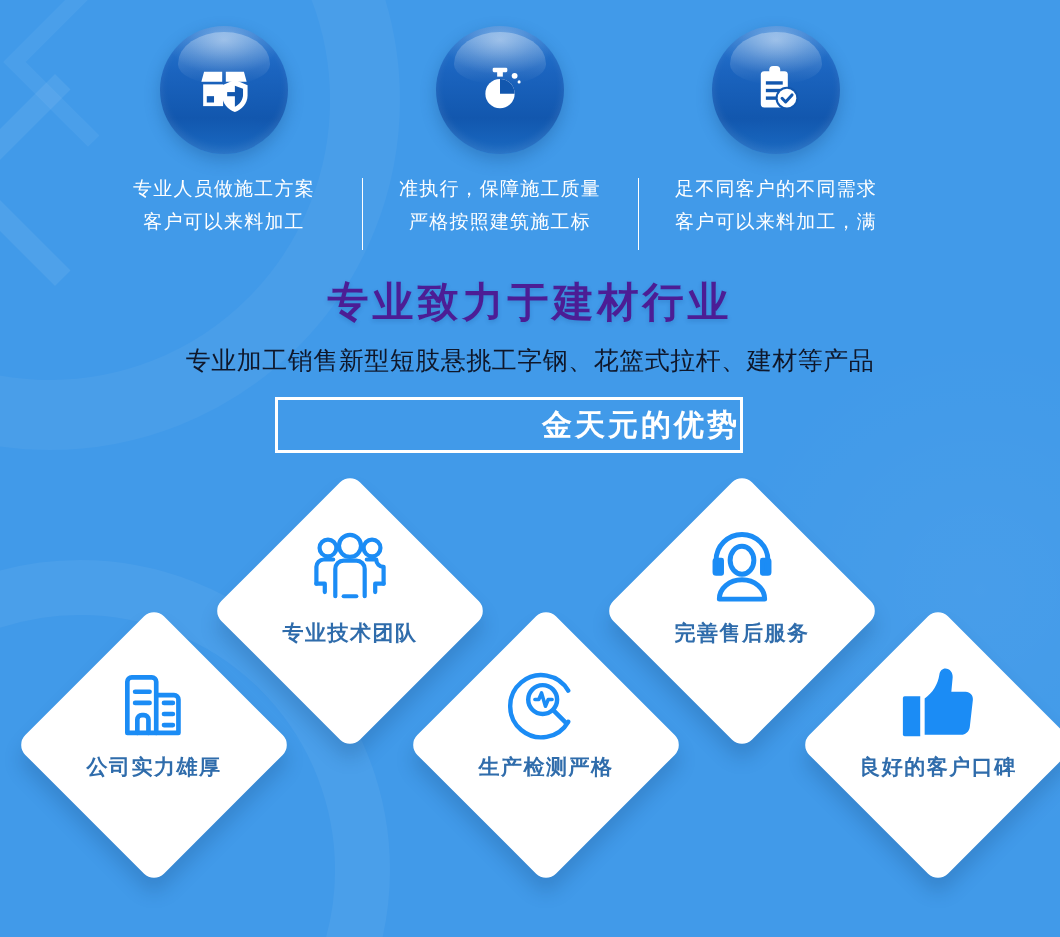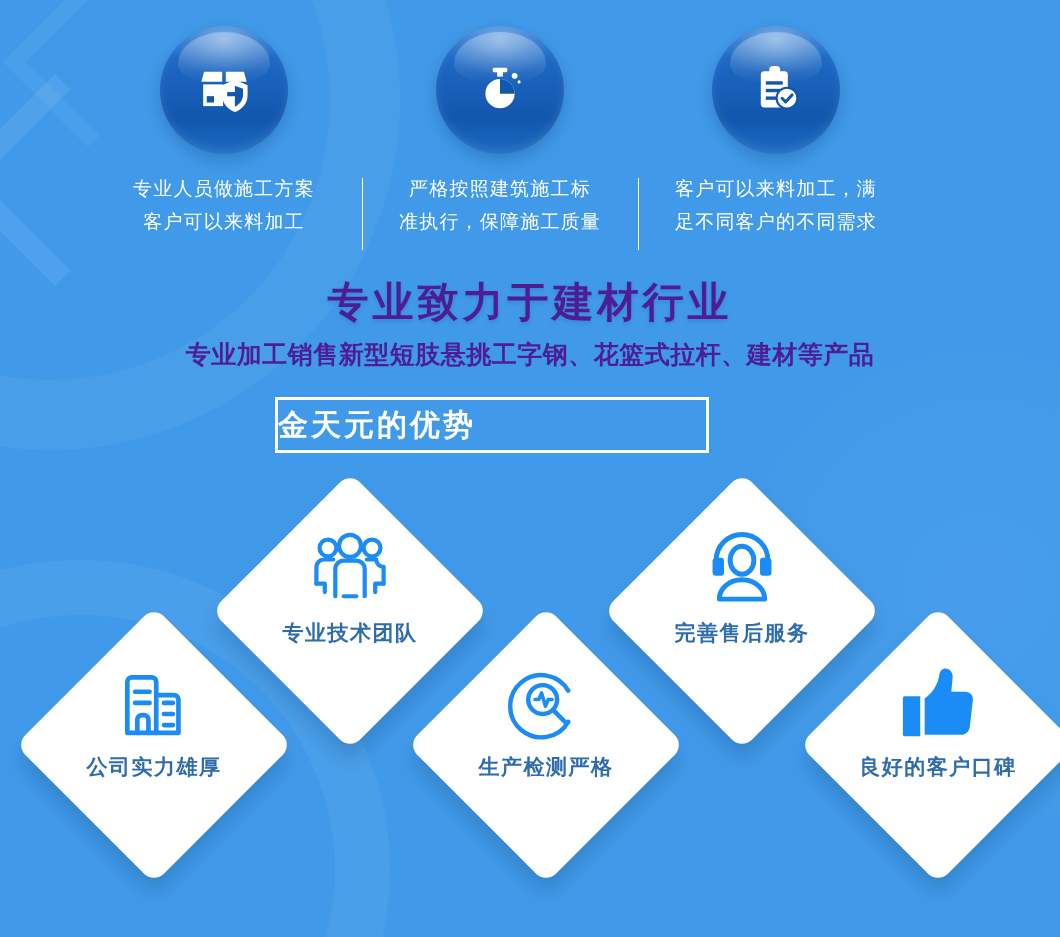--- a/index.html
+++ b/index.html
@@ -132,36 +132,36 @@
   }
   .headline {
     color: #4c1d95;
     font-size: 41px;
     font-weight: 700;
     letter-spacing: 4px;
     line-height: 1.18;
     text-shadow: 0 2px 4px rgba(20,70,130,0.22);
   }
   .subheadline {
-    margin-top: 12px;
-    color: #4c1d95;
+    margin-top: 18px;
+    color: #0f172a;
     font-size: 25px;
-    font-weight: 700;
+    font-weight: 400;
     letter-spacing: 0.5px;
   }
 
   
   .boxed-title {
     position: absolute;
     left: 275px; top: 397px;
-    width: 434px; height: 56px;
+    width: 468px; height: 56px;
     border: 3px solid #ffffff;
     display: flex;
     align-items: center;
-    justify-content: flex-start;
+    justify-content: flex-end;
   }
   .boxed-title span {
     color: #ffffff;
     font-size: 30px;
     font-weight: 700;
     letter-spacing: 3px;
   }
 
   
   .diamond-area {
@@ -253,22 +253,22 @@
             <rect x="23" y="7" width="18" height="5.5" rx="1.6"></rect>
             <rect x="28.5" y="11" width="7" height="7"></rect>
             <circle cx="32" cy="39" r="18"></circle>
             <path d="M32 39 V21 A18 18 0 0 1 50 39 z" fill="#1257ae"></path>
             <circle cx="50" cy="17" r="3.6"></circle>
             <circle cx="55.5" cy="24.5" r="1.9"></circle>
           </svg>
         </span>
       </div>
       <div class="feature-text">
+        <div>准执行，保障施工质量</div>
         <div>严格按照建筑施工标</div>
-        <div>准执行，保障施工质量</div>
       </div>
     </div>
 
     <div class="divider"></div>
 
     <div class="feature">
       <div class="badge">
         <span>
           <svg width="54" height="54" viewBox="0 0 64 64" fill="#ffffff" aria-hidden="true">
             <rect x="14" y="12" width="32" height="43" rx="4"></rect>
@@ -276,22 +276,22 @@
             <rect x="20" y="24" width="20" height="4" fill="#1257ae"></rect>
             <rect x="20" y="33" width="20" height="4" fill="#1257ae"></rect>
             <rect x="20" y="42" width="12" height="4" fill="#1257ae"></rect>
             <circle cx="45" cy="44" r="13.5" fill="#1257ae"></circle>
             <circle cx="45" cy="44" r="11" fill="#ffffff"></circle>
             <path d="M39.2 44.2 l4.2 4.4 l7.6 -8.4" stroke="#1257ae" stroke-width="3.6" fill="none" stroke-linecap="round" stroke-linejoin="round"></path>
           </svg>
         </span>
       </div>
       <div class="feature-text">
+        <div>足不同客户的不同需求</div>
         <div>客户可以来料加工，满</div>
-        <div>足不同客户的不同需求</div>
       </div>
     </div>
 
   </div>
 
   <div class="headline-wrap">
     <div class="headline">专业致力于建材行业</div>
     <div class="subheadline">专业加工销售新型短肢悬挑工字钢、花篮式拉杆、建材等产品</div>
   </div>
 

